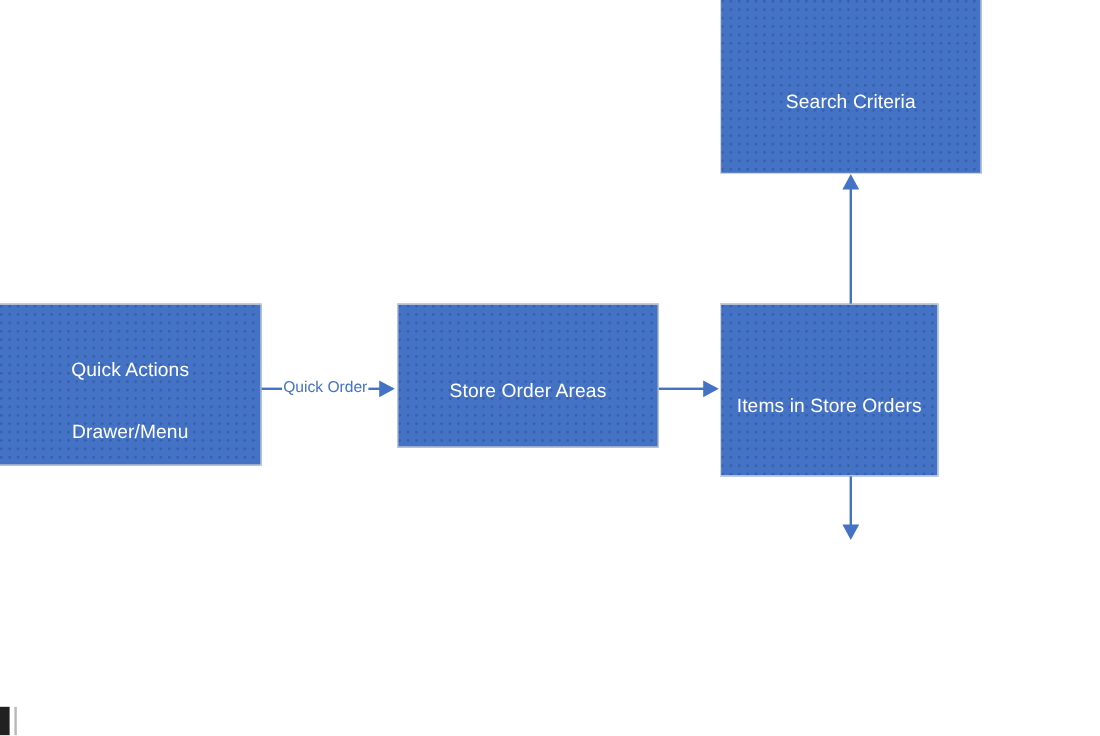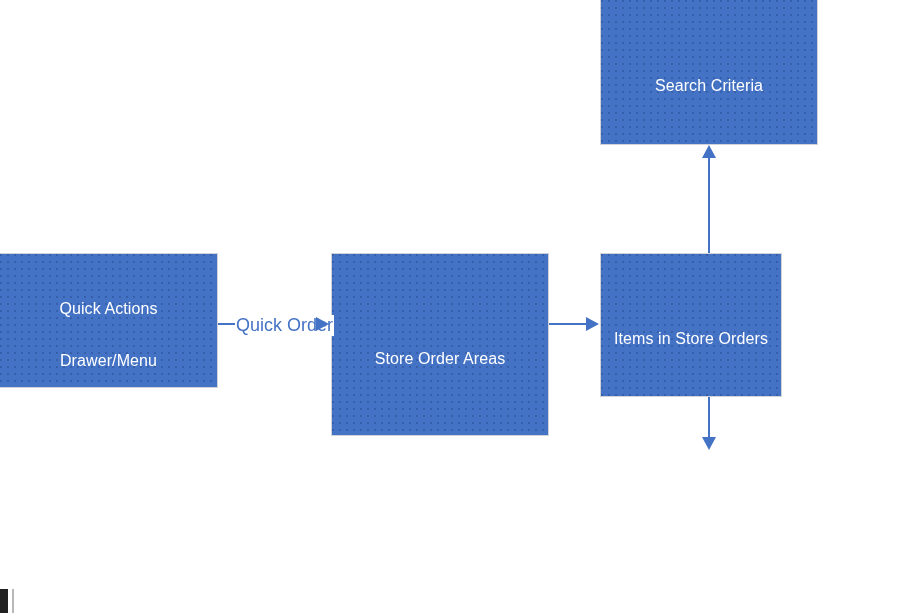--- a/index.html
+++ b/index.html
@@ -70,21 +70,21 @@
   }
   .arrow-down {
     border-left: 7px solid transparent;
     border-right: 7px solid transparent;
     border-top: 13px solid #4472c4;
   }
 
   .edge-label {
     position: absolute;
     color: #4472c4;
-    font-size: 18px;
+    font-size: 13px;
     background: #ffffff;
     padding: 0 1px;
     white-space: nowrap;
     user-select: none;
   }
 
   
   .caret-mark {
     position: absolute;
     background: #212121;
@@ -97,21 +97,21 @@
 </head>
 <body>
 
 <div id="canvas">
 
   <div class="node" style="left:0px; top:253px; width:218px; height:135px; border-left:none;">
     <span class="node-label">Quick Actions</span>
     <span class="node-label line2">Drawer/Menu</span>
   </div>
 
-  <div class="node" style="left:331px; top:253px; width:218px; height:183px;">
+  <div class="node" style="left:331px; top:253px; width:218px; height:120px;">
     <span class="node-label">Store Order Areas</span>
   </div>
 
   <div class="node" style="left:600px; top:253px; width:182px; height:144px;">
     <span class="node-label">Items in Store Orders</span>
   </div>
 
   <div class="node" style="left:600px; top:-1px; width:218px; height:146px;">
     <span class="node-label">Search Criteria</span>
   </div>

